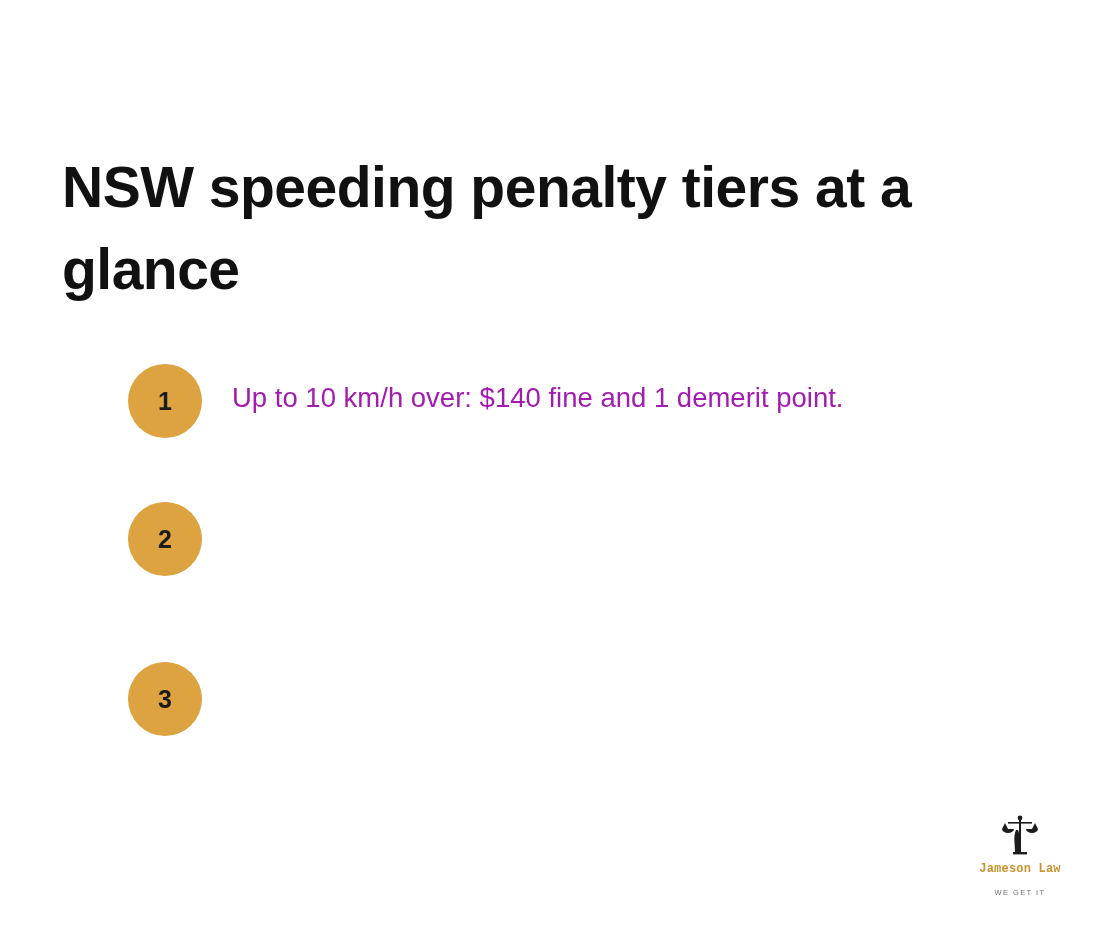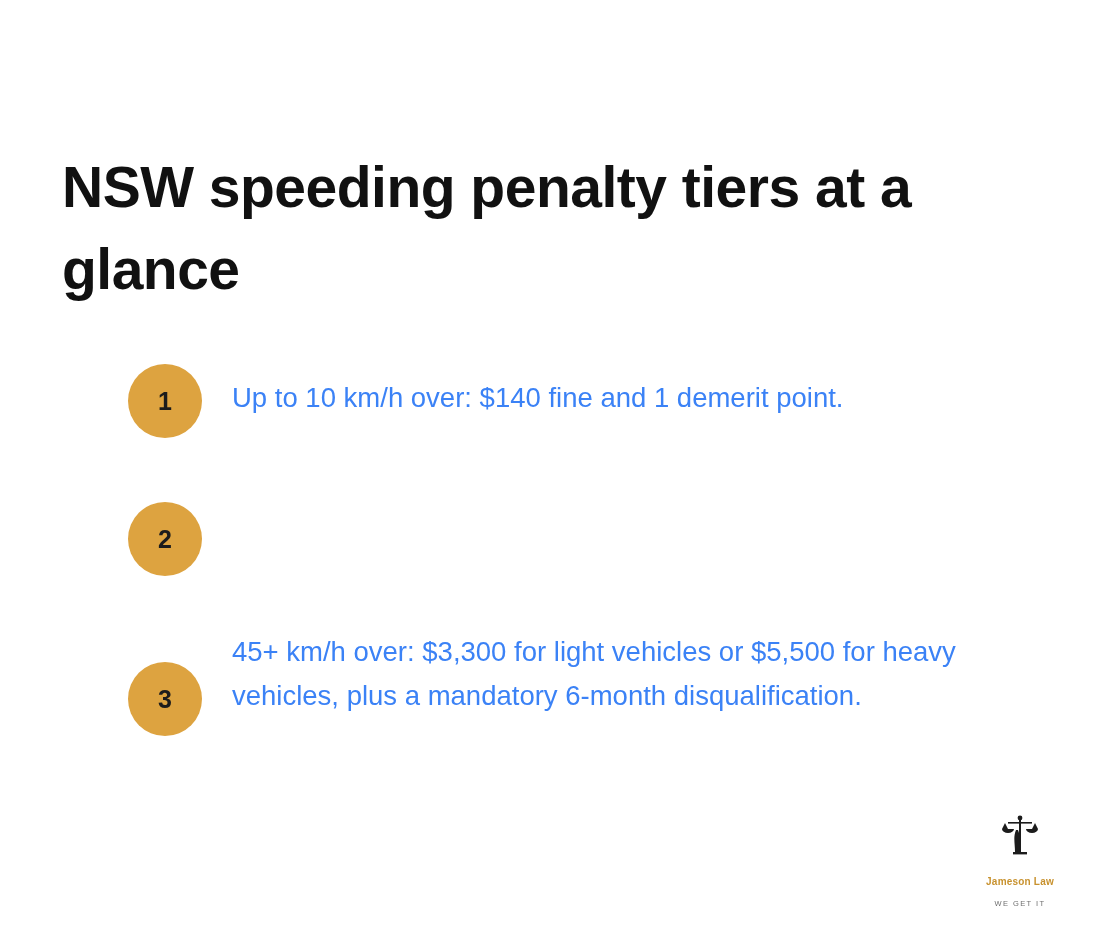--- a/index.html
+++ b/index.html
@@ -59,42 +59,42 @@
     align-items: center;
     justify-content: center;
     margin-right: 30px;
   }
   .item-1 .badge { margin-top: -4px; }
   .item-2 .badge { margin-top: 18px; }
   .item-3 .badge { margin-top: 40px; }
   .item-text {
     font-size: 27.5px;
     line-height: 1.6;
-    color: #3b82f6;
+    color: #a21caf;
     max-width: 815px;
     padding-top: 8px;
   }
   .logo {
     position: absolute;
     left: 972px;
     top: 812px;
     width: 96px;
     text-align: center;
   }
   .logo-mark {
     height: 48px;
     position: relative;
   }
   .logo-name {
-    font-family: Liberation Sans, sans-serif;
+    font-family: Liberation Mono, monospace;
     font-weight: bold;
-    font-size: 10px;
+    font-size: 12px;
     color: #c8922f;
     letter-spacing: 0.2px;
-    margin-top: 16px;
+    margin-top: 2px;
   }
   .logo-tag {
     font-family: "Liberation Sans", sans-serif;
     font-size: 7.5px;
     letter-spacing: 1.4px;
     color: #6f6f6f;
     margin-top: 12px;
   }
 </style>
 </head>
@@ -110,21 +110,20 @@
       <div class="badge">1</div>
       <div class="item-text">Up to 10 km/h over: $140 fine and 1 demerit point.</div>
     </div>
 
     <div class="item item-2">
       <div class="badge">2</div>
     </div>
 
     <div class="item item-3">
       <div class="badge">3</div>
-      <div class="item-text">45+ km/h over: $3,300 for light vehicles or $5,500 for heavy vehicles, plus a mandatory 6-month disqualification.</div>
     </div>
 
   </div>
 
   <div class="logo">
     <div class="logo-mark">
       <svg width="96" height="48" viewBox="0 0 96 48" xmlns="http://www.w3.org/2000/svg">
         <g fill="#1c1c1c">
           <rect x="47" y="6" width="2" height="36"></rect>
           <rect x="36" y="10" width="24" height="1.6"></rect>

